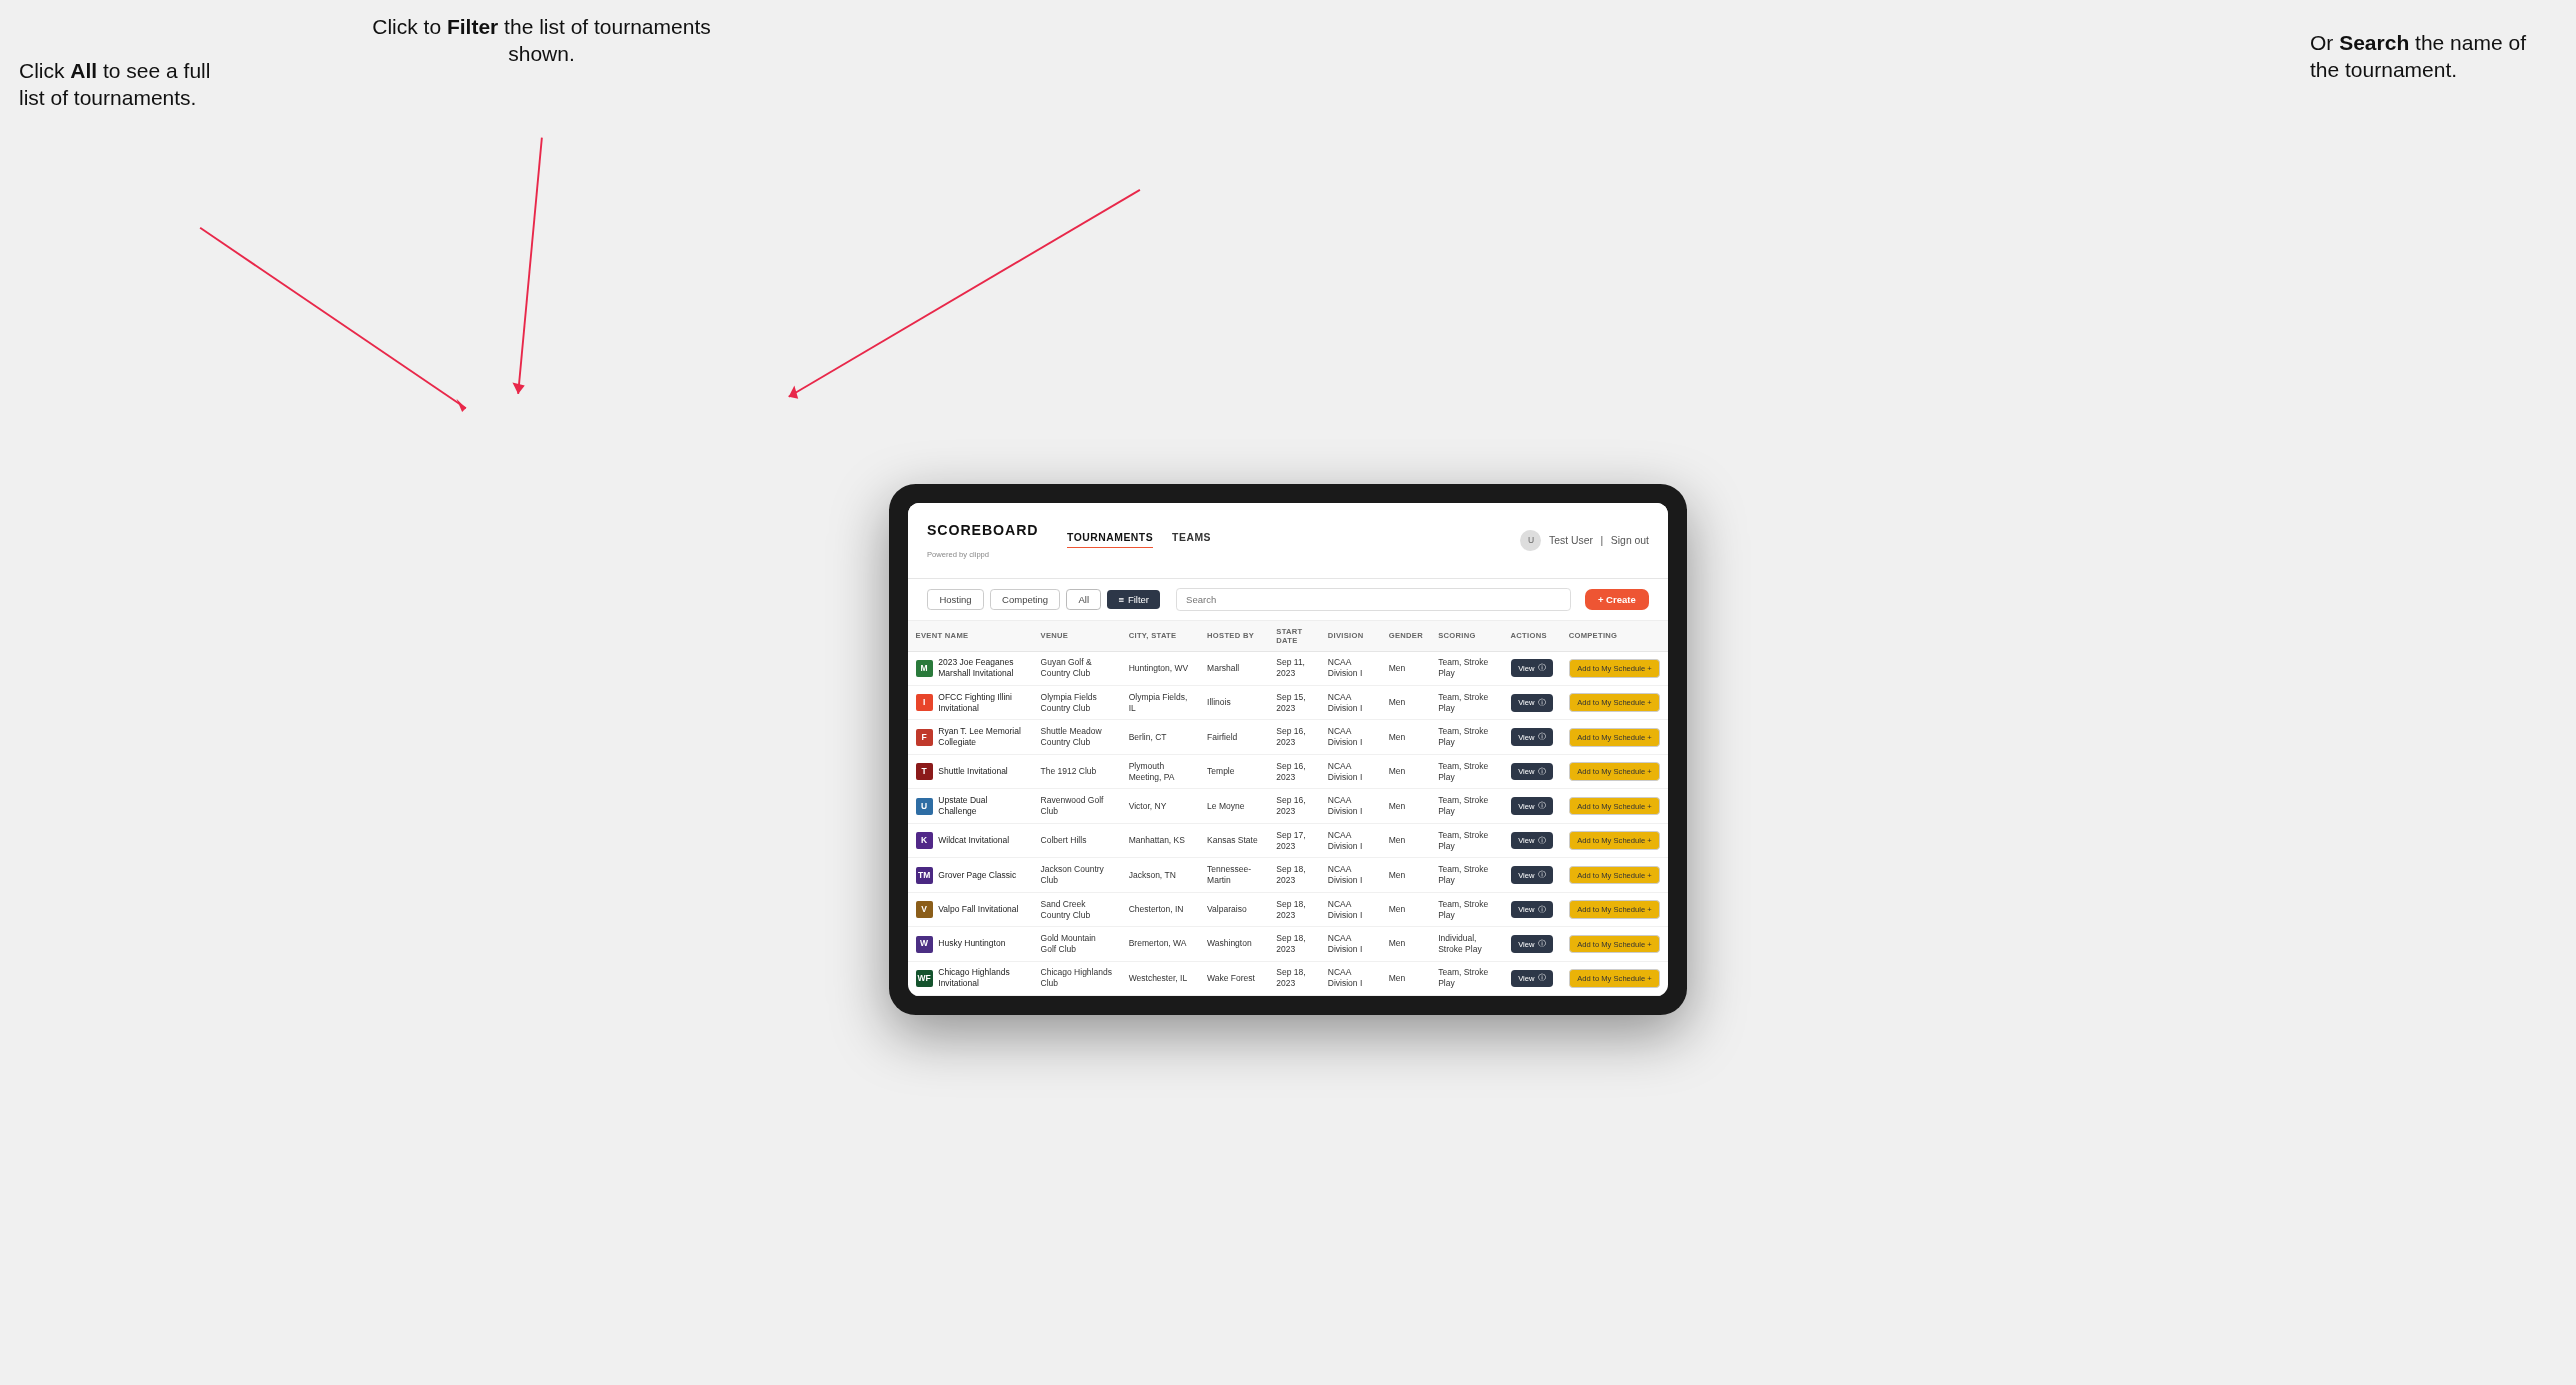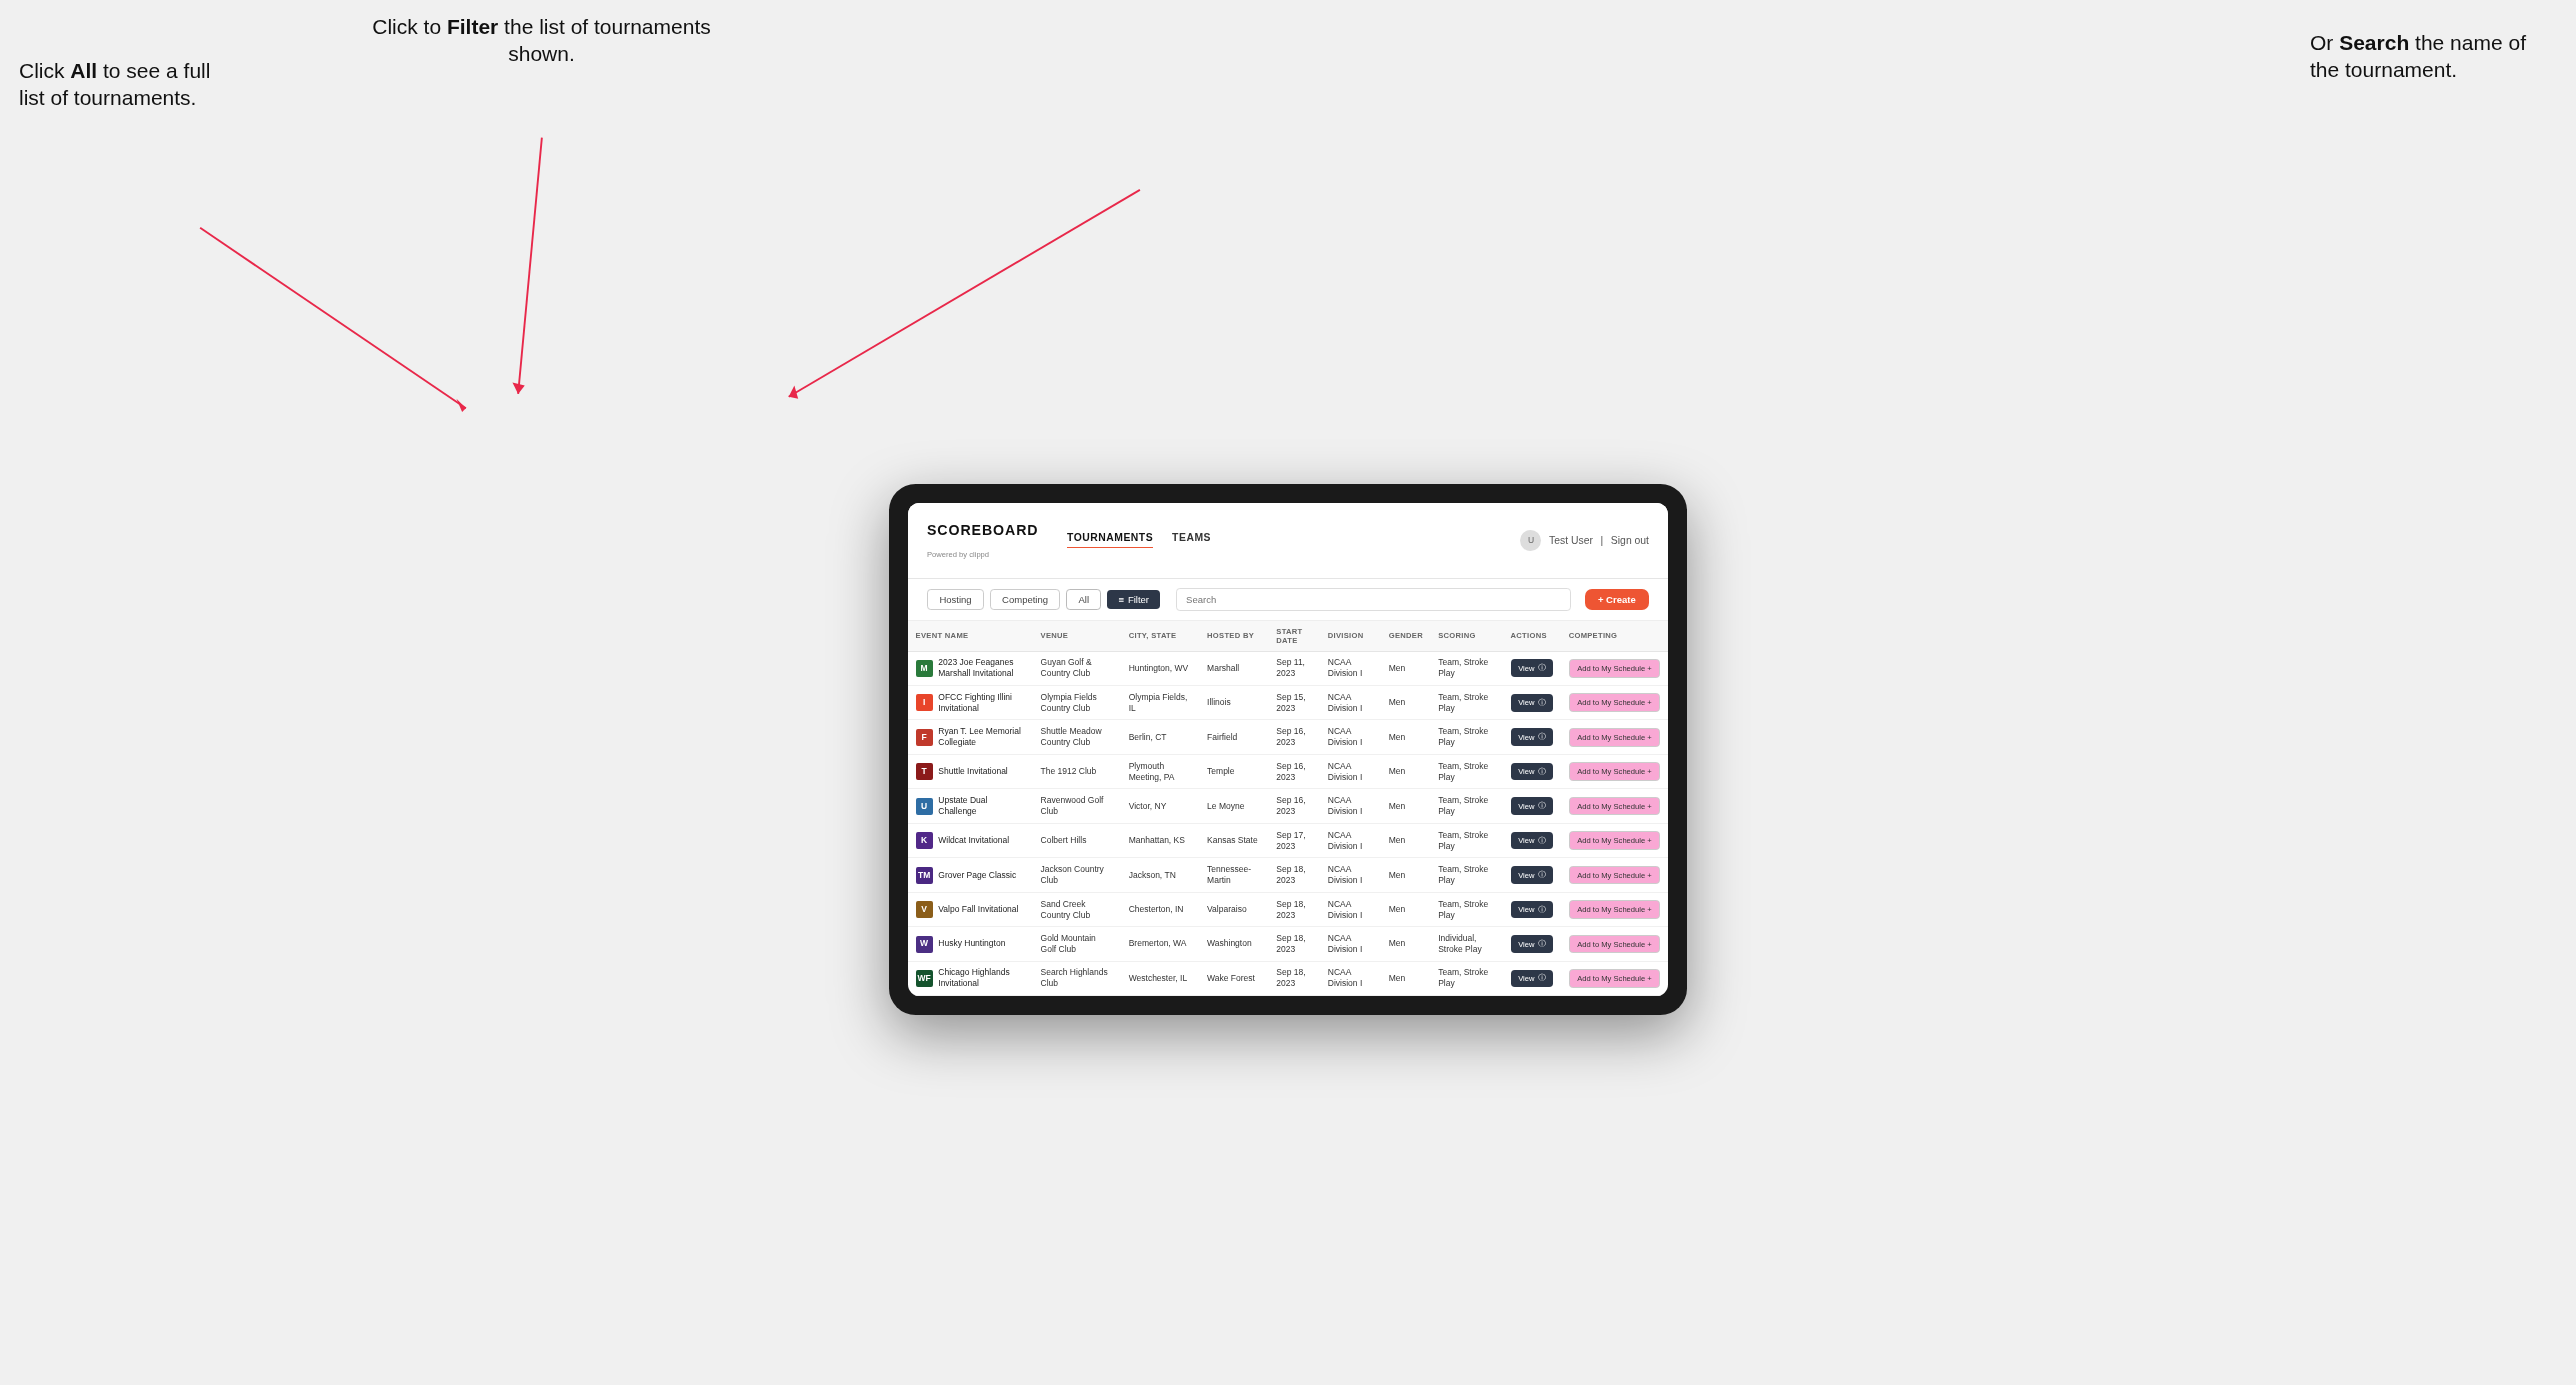--- a/index.html
+++ b/index.html
@@ -206,21 +206,21 @@
       border-radius: 3.8px;
       padding: 3.8px 7.6px;
       font-size: 7.6px;
       cursor: pointer;
       white-space: nowrap;
     }
     .add-btn {
       display: inline-flex;
       align-items: center;
       gap: 2.8px;
-      background: #f9a8d4;
+      background: #eab308;
       color: #333;
       border: 0.9px solid #ccc;
       border-radius: 3.8px;
       padding: 3.8px 7.6px;
       font-size: 7.6px;
       cursor: pointer;
       white-space: nowrap;
     }
   </style>
 </head>
@@ -508,21 +508,21 @@
       <button class="add-btn">Add to My Schedule +</button>
     </td>
   </tr>
             <tr>
     <td>
       <div class="event-cell">
         <div class="team-logo" style="background:#14532d;color:#fff;">WF</div>
         <span class="event-name">Chicago Highlands Invitational</span>
       </div>
     </td>
-    <td>Search Highlands Club</td>
+    <td>Chicago Highlands Club</td>
     <td>Westchester, IL</td>
     <td>Wake Forest</td>
     <td>Sep 18, 2023</td>
     <td>NCAA Division I</td>
     <td>Men</td>
     <td>Team, Stroke Play</td>
     <td>
       <button class="view-btn">
         View <span style="font-size:7.6px;">ⓘ</span>
       </button>

